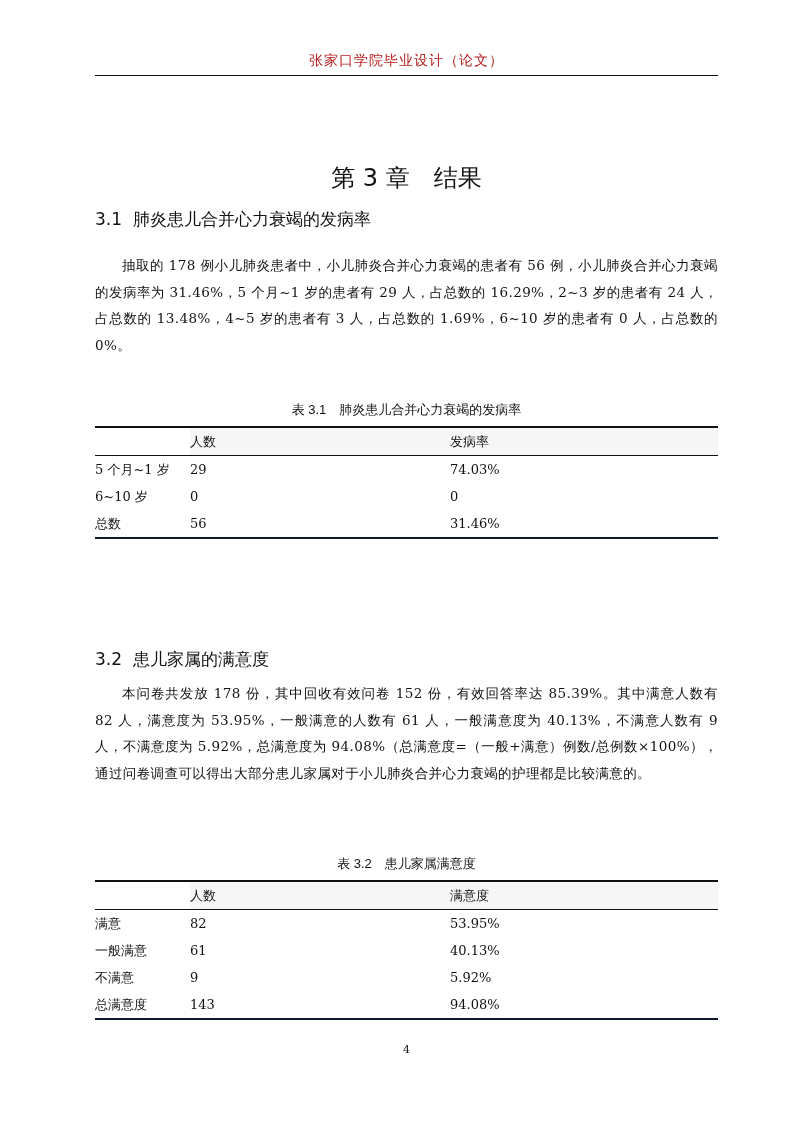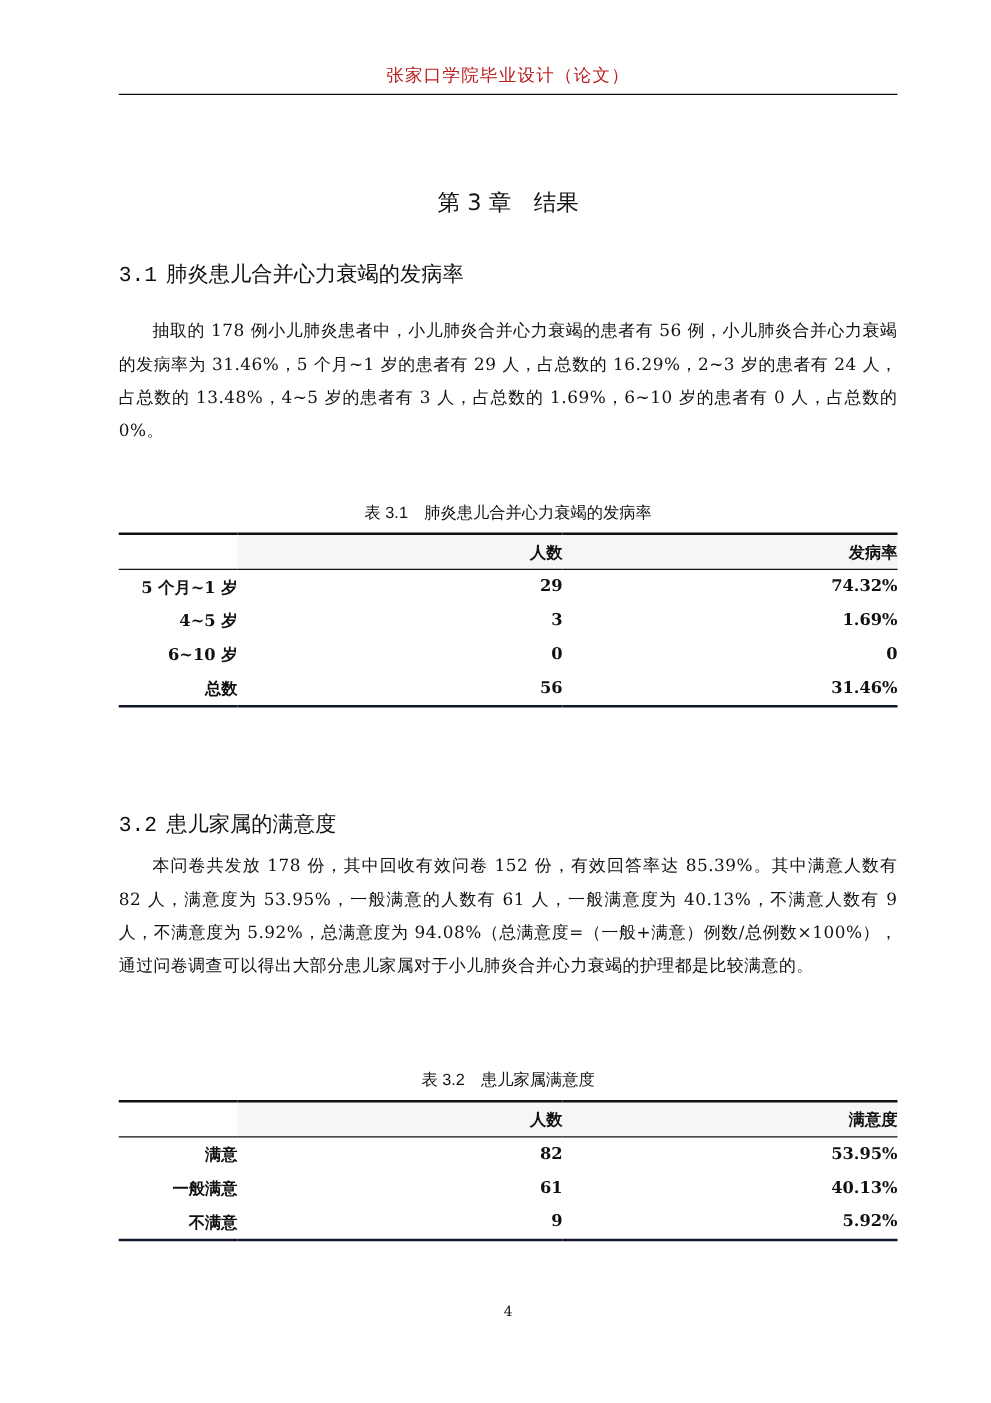--- a/index.html
+++ b/index.html
@@ -1,34 +1,34 @@
 <!DOCTYPE html>
 <html><head>
 <meta charset="utf-8">
 <style>
   html, body { margin: 0; padding: 0; background: #ffffff; }
   body { width: 793px; height: 1122px; position: relative; overflow: hidden;
          font-family: "DejaVu Serif", "Liberation Serif", serif; color: #111; }
   .page-header { position: absolute; left: 95px; top: 52px; width: 623px; text-align: center;
                  font-size: 14px; color: #b91c1c; letter-spacing: 1px; }
   .header-rule { position: absolute; left: 95px; top: 75px; width: 623px; height: 0; border-top: 1.3px solid #111; }
-  .chapter-title { position: absolute; left: 95px; top: 150px; width: 623px; text-align: center;
-                   font-family: "DejaVu Sans", "Liberation Sans", sans-serif; font-size: 18px; }
+  .chapter-title { position: absolute; left: 95px; top: 162px; width: 623px; text-align: center;
+                   font-family: "DejaVu Sans", "Liberation Sans", sans-serif; font-size: 24px; }
   .section-heading { position: absolute; left: 95px; font-family: "DejaVu Sans", "Liberation Sans", sans-serif;
                      font-size: 17px; }
-  .section-heading .num { display: inline-block; width: 38px; font-family: Liberation Mono, monospace; }
+  .section-heading .num { display: inline-block; width: 38px; }
   .para { position: absolute; left: 95px; width: 623px; font-size: 13.5px; line-height: 26.5px;
           text-align: justify; text-indent: 27px; margin: 0; letter-spacing: 0.4px; }
   .table-caption { position: absolute; left: 95px; width: 623px; text-align: center;
                    font-family: Liberation Sans, sans-serif; font-size: 13px; }
   table.data-table { position: absolute; left: 95px; width: 623px; border-collapse: collapse;
                      font-size: 13px; }
   table.data-table thead tr { border-top: 2px solid #111; border-bottom: 1px solid #111; }
   table.data-table tbody tr:last-child { border-bottom: 2px solid #0f172a; }
-  table.data-table th, table.data-table td { text-align: right; font-weight: bold; padding: 0; height: 27px; }
+  table.data-table th, table.data-table td { text-align: left; font-weight: normal; padding: 0; height: 27px; }
   table.data-table thead th { height: 27px; }
   table.data-table thead th.shaded { background: #f6f6f6; }
   .col1 { width: 95px; } .col2 { width: 260px; } .col3 { width: 268px; }
   .page-number { position: absolute; left: 95px; top: 1043px; width: 623px; text-align: center; font-size: 11px; }
 </style>
 </head>
 <body>
 
 <div class="page-header">张家口学院毕业设计（论文）</div>
 <div class="header-rule"></div>
@@ -46,26 +46,21 @@
     <tr>
       <th class="col1"></th>
       <th class="col2 shaded">人数</th>
       <th class="col3 shaded">发病率</th>
     </tr>
   </thead>
   <tbody>
     <tr>
       <td>5 个月~1 岁</td>
       <td>29</td>
-      <td>74.32%</td>
-    </tr>
-    <tr>
-      <td>4~5 岁</td>
-      <td>3</td>
-      <td>1.69%</td>
+      <td>74.03%</td>
     </tr>
     <tr>
       <td>6~10 岁</td>
       <td>0</td>
       <td>0</td>
     </tr>
     <tr>
       <td>总数</td>
       <td>56</td>
       <td>31.46%</td>
@@ -96,16 +91,21 @@
     <tr>
       <td>一般满意</td>
       <td>61</td>
       <td>40.13%</td>
     </tr>
     <tr>
       <td>不满意</td>
       <td>9</td>
       <td>5.92%</td>
     </tr>
+    <tr>
+      <td>总满意度</td>
+      <td>143</td>
+      <td>94.08%</td>
+    </tr>
   </tbody>
 </table>
 
 <div class="page-number">4</div>
 
 </body></html>

